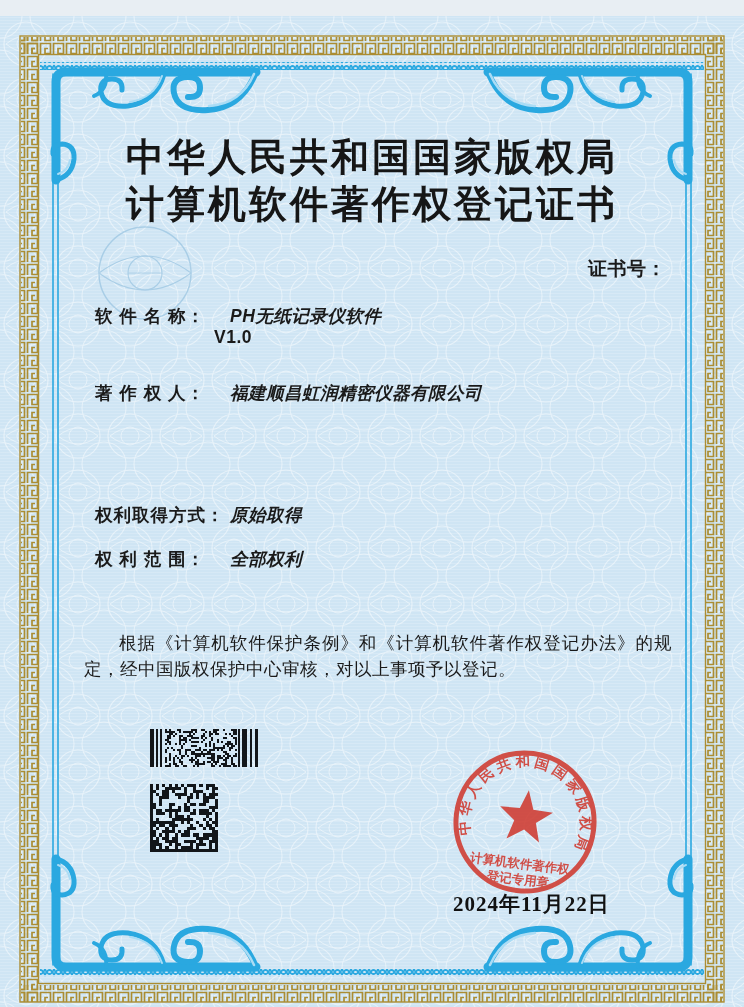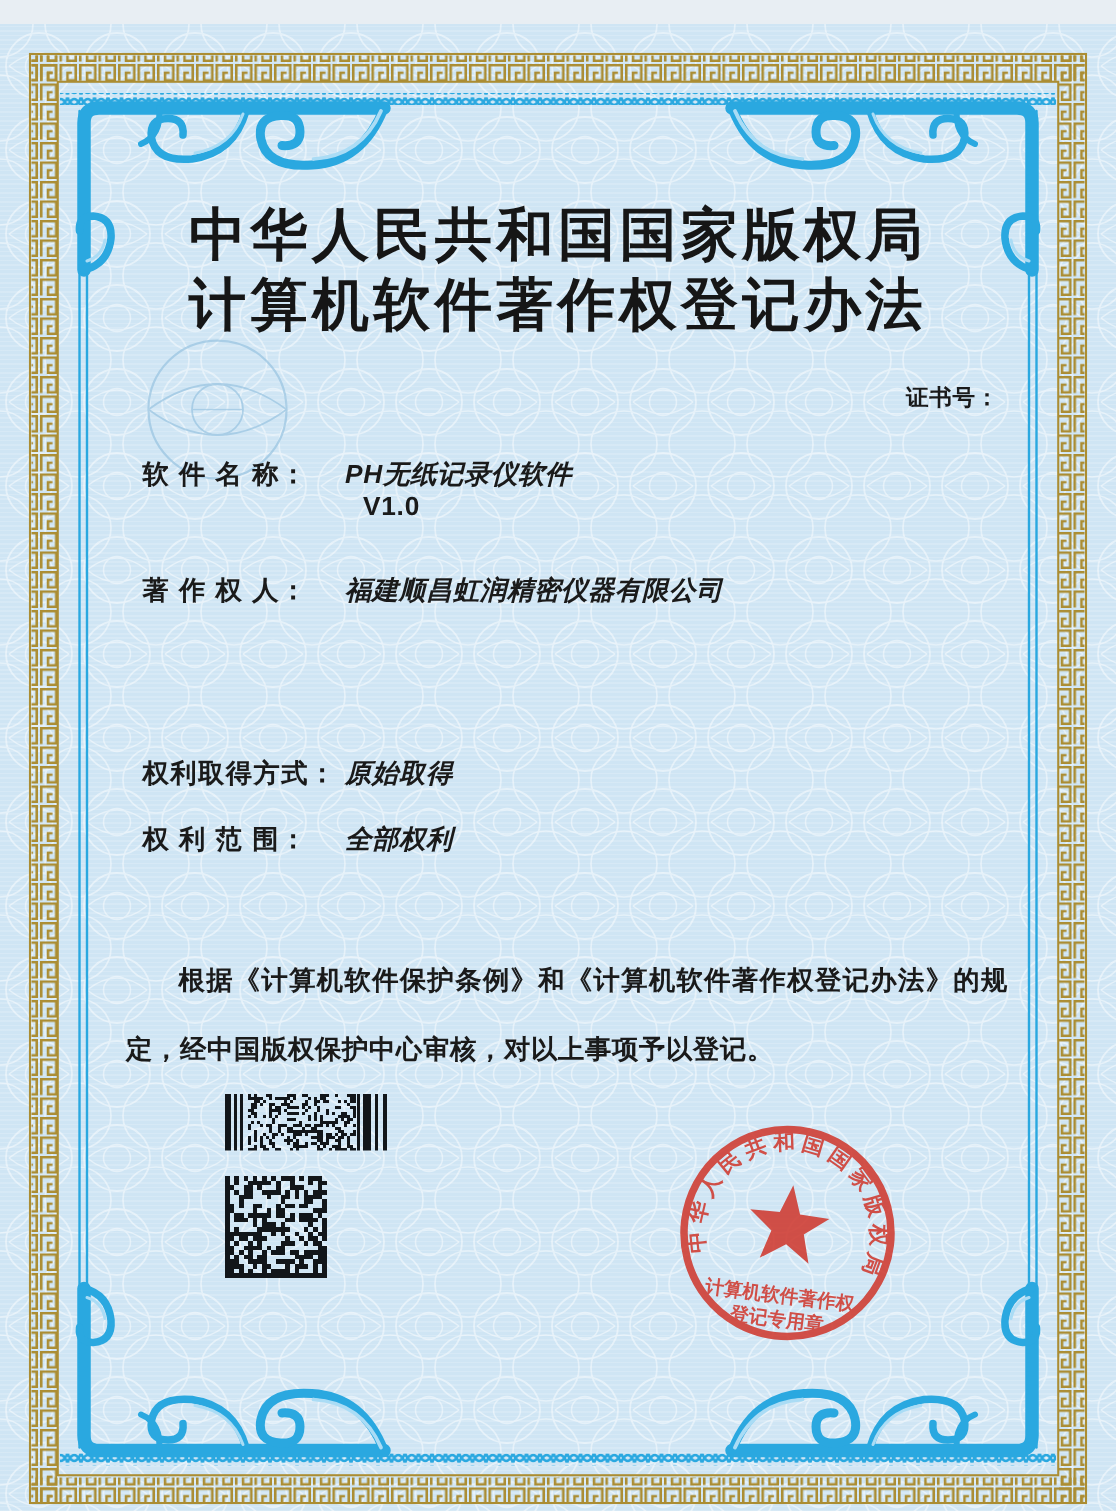--- a/index.html
+++ b/index.html
@@ -26,28 +26,28 @@
   .cyS{stroke:var(--cyan);fill:none;stroke-linecap:round;}
   .ltS{stroke:var(--cyanLight);fill:none;stroke-linecap:round;}
   .wmS{stroke:#9cc6e2;fill:none;}
   .title{
     left:0;right:0;text-align:center;
     font-family:"Liberation Serif","DejaVu Serif",serif;
     font-weight:700;font-size:38px;line-height:1.15;letter-spacing:3px;color:#161616;
   }
   .title1{top:120px;}
   .title2{top:167px;}
-  .certno{top:240px;right:78px;display:flex;gap:16px;font-weight:700;font-size:15px;letter-spacing:.5px;}
+  .certno{top:240px;right:78px;display:flex;gap:16px;font-weight:700;font-size:19px;letter-spacing:.5px;}
   .fieldrow{left:0;width:744px;height:26px;font-weight:700;font-size:17.5px;}
   .fieldrow .lbl{position:absolute;left:95px;top:0;letter-spacing:1px;}
   .fieldrow .val{position:absolute;left:230px;top:0;letter-spacing:.5px;font-style:italic;}
-  .fieldrow .val2{position:absolute;left:242px;top:23px;letter-spacing:.5px;}
+  .fieldrow .val2{position:absolute;left:214px;top:23px;letter-spacing:.5px;}
   .para{
     left:84px;width:588px;top:614px;
-    font-weight:700;font-size:17.5px;line-height:46px;
+    font-weight:400;font-size:17.5px;line-height:26px;
     text-align:justify;text-indent:2em;letter-spacing:.5px;
   }
   .date{
     left:453px;top:874px;
     font-family:"Liberation Serif","DejaVu Serif",serif;
     font-weight:700;font-size:21px;letter-spacing:1px;color:#111;
   }
   .code{position:absolute;z-index:3;}
   .sealWrap{position:absolute;left:443px;top:724px;width:164px;height:164px;z-index:4;
     transform:rotate(7deg);opacity:.88;}
@@ -119,21 +119,21 @@
     <g transform="translate(145,257)" opacity="0.75">
       <circle r="46" class="wmS" stroke-width="1.5"></circle>
       <path d="M-46 0 Q0 -34 46 0" class="wmS" stroke-width="1.2"></path>
       <path d="M-46 0 Q0 34 46 0" class="wmS" stroke-width="1.2"></path>
       <circle r="17" class="wmS" stroke-width="1.2"></circle>
       <path d="M-17 0 H17" class="wmS" stroke-width="1"></path>
     </g>
   </svg>
 
   <div class="layer title title1">中华人民共和国国家版权局</div>
-  <div class="layer title title2">计算机软件著作权登记办法</div>
+  <div class="layer title title2">计算机软件著作权登记证书</div>
 
   <div class="layer certno">
     <span>证书号：</span>
   </div>
 
   <div class="layer fieldrow" style="top:288px">
     <span class="lbl">软 件 名 称：</span>
     <span class="val">PH无纸记录仪软件</span>
     <span class="val2">V1.0</span>
   </div>
@@ -724,14 +724,15 @@
     <defs>
       <path id="sealArcPath" d="M -52.6 19.2 A 56 56 0 1 1 48.5 28" fill="none"></path>
     </defs>
     <text class="sealText" font-size="14.5">
       <textPath href="#sealArcPath" startOffset="0" textLength="215">中华人民共和国国家版权局</textPath>
     </text>
     <text class="sealText" x="0" y="46" font-size="12.5" text-anchor="middle">计算机软件著作权</text>
     <text class="sealText" x="0" y="62" font-size="12.5" text-anchor="middle">登记专用章</text>
   </svg>
 
+  <div class="layer date">2024年11月22日</div>
 
 </div>
 
 </body></html>

